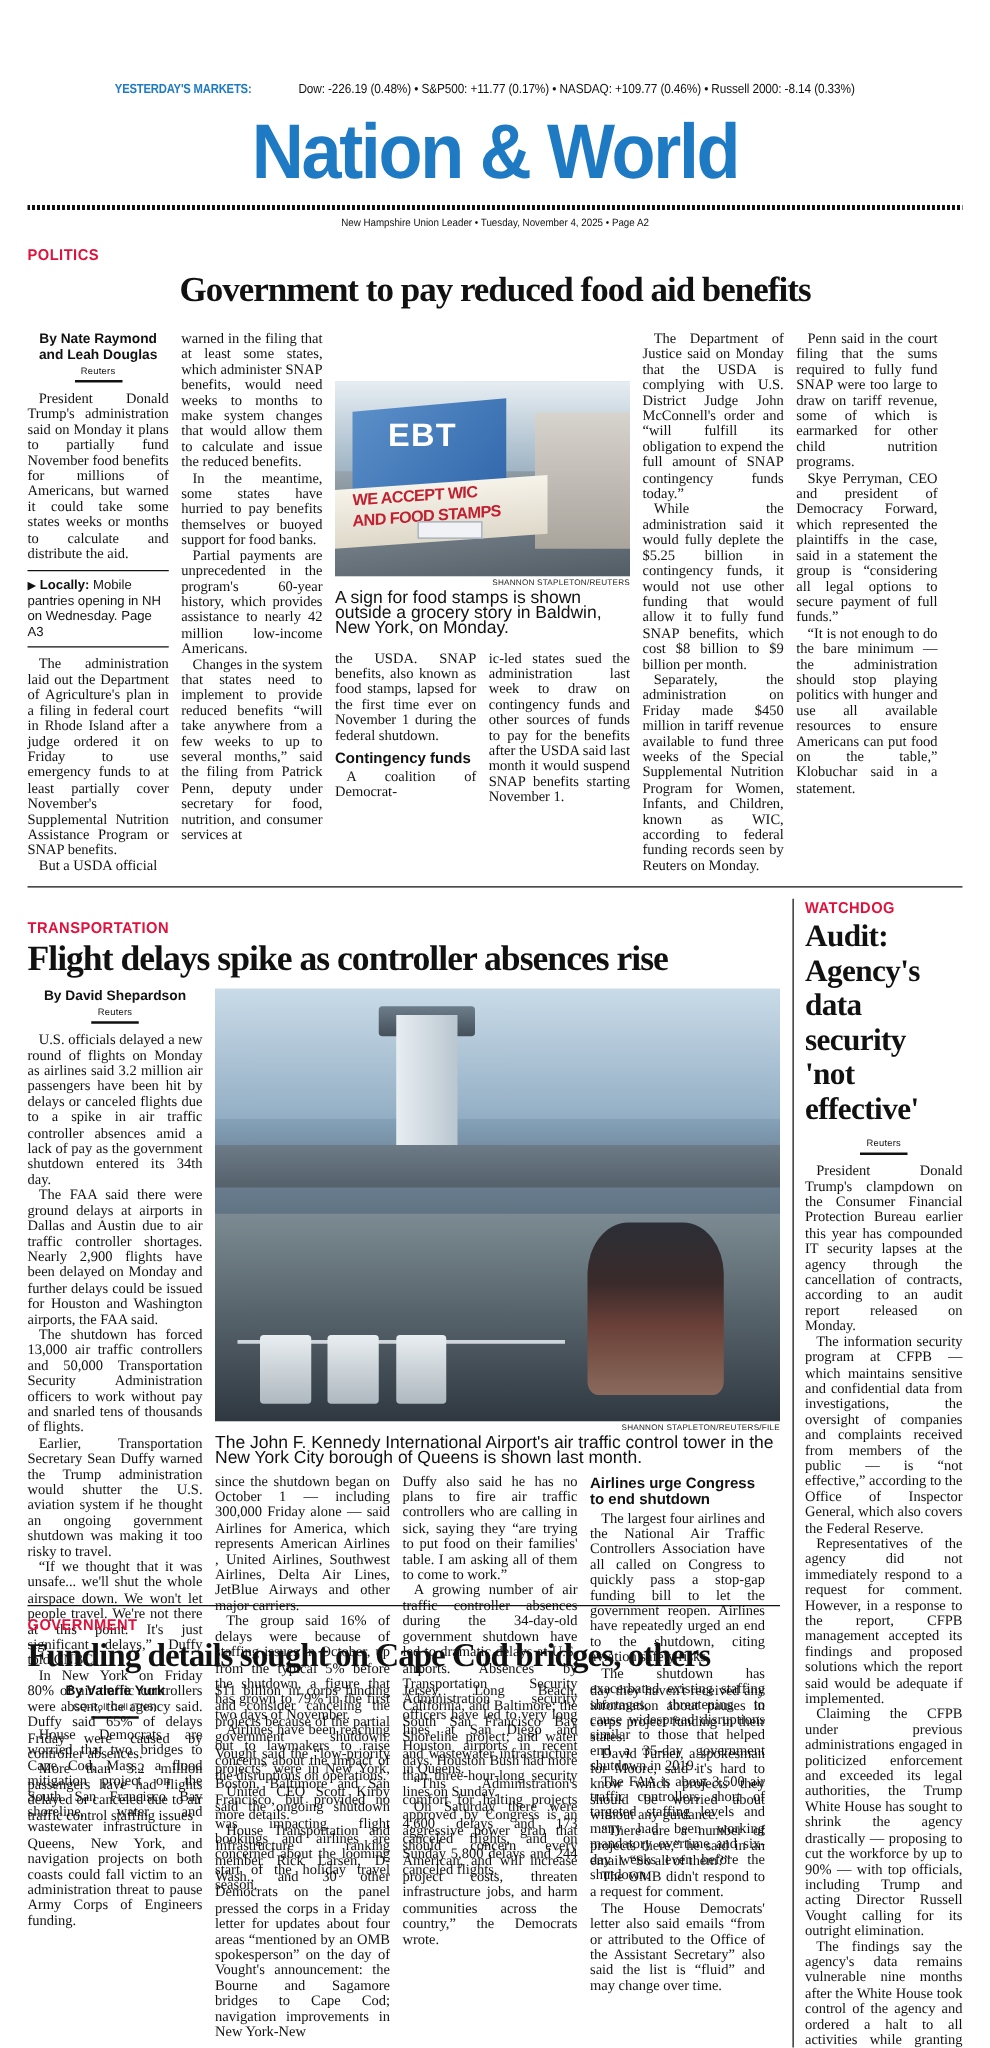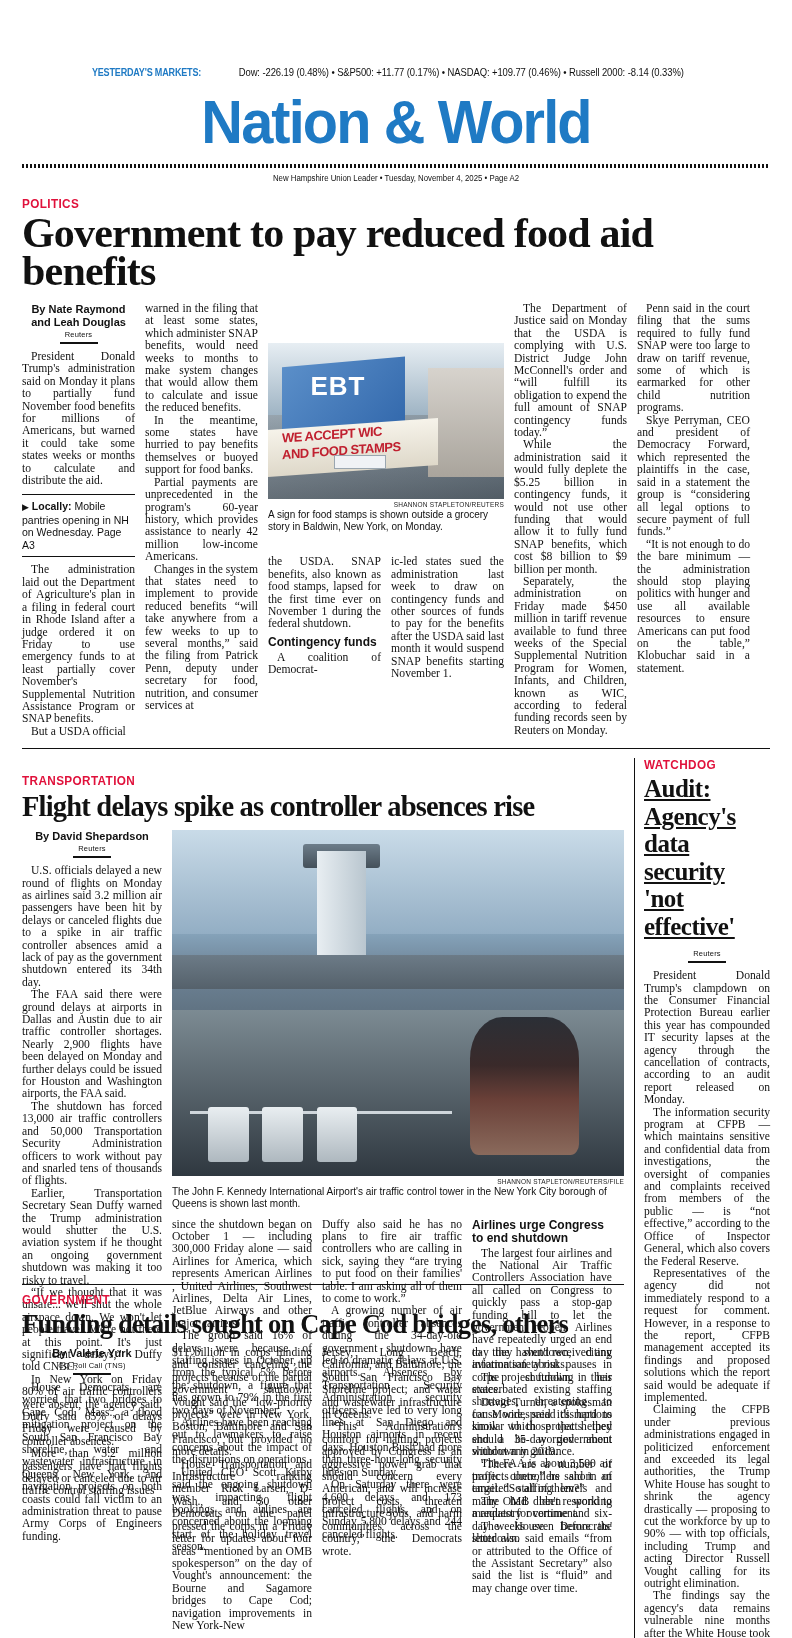--- a/index.html
+++ b/index.html
@@ -133,32 +133,32 @@
   .photo-credit {
     font-family: "Liberation Sans", sans-serif;
     font-size: 6.5px;
     text-align: right;
     letter-spacing: .2px;
     color:#222;
     margin-top: 2px;
   }
   .caption {
     font-family: "Liberation Sans", sans-serif;
-    font-size: 10px;
+    font-size: 14px;
     line-height: 12.2px;
     color:#111;
     margin-top: 1px;
   }
   .colrule { border-left: 1px solid #111; }
   .col { }
   .gutter { width: 10px; flex: 0 0 10px; }
 
   
   #story1 { margin-top: 14px; }
-  #story1 h1.hed { font-size: 42px; line-height: 38px; }
+  #story1 h1.hed { font-size: 28px; line-height: 38px; text-align: center; }
   #s1-body { margin-top: 9px; display:flex; }
   .c1 { width: 113px; }
   .photo1 {
     width: 100%; height: 156px;
     background:
       linear-gradient(160deg, rgba(255,255,255,.25), rgba(0,0,0,.12)),
       linear-gradient(to bottom, #cfd8de 0%, #b6c3cd 22%, #8fa0ad 40%, #7d8d99 55%, #6c7a86 75%, #5d6973 100%);
       position: relative; overflow:hidden;margin-top:44px;
   }
   .photo1 .sky { position:absolute; left:0; top:0; width:100%; height:46%;
@@ -198,21 +198,21 @@
     border-radius: 30% 30% 8% 8%;}
   .photo2 .rail {position:absolute; left:4%; bottom:18%; width:58%; height:3px; background:#cfd6db;}
   .photo2 .bottlea {position:absolute; left:8%; bottom:4%; width:9%; height:16%;
     background:linear-gradient(to bottom,#e9eef1,#aeb8bf); border-radius:3px;}
   .photo2 .bottleb {position:absolute; left:20%; bottom:4%; width:9%; height:16%;
     background:linear-gradient(to bottom,#e9eef1,#aeb8bf); border-radius:3px;}
   .photo2 .bottlec {position:absolute; left:32%; bottom:4%; width:9%; height:16%;
     background:linear-gradient(to bottom,#e9eef1,#aeb8bf); border-radius:3px;}
 
   
-  #story3 h1.hed { font-size: 25px; line-height: 27.5px; letter-spacing:-0.5px;text-decoration:underline; }
+  #story3 h1.hed { font-size: 25px; line-height: 27.5px; letter-spacing:-0.5px; }
   
   #story5 h1.hed { font-size: 26.5px; line-height: 29px; }
 
   .sep { border-top: 1px solid #111; }
 </style>
 </head>
 <body>
 
 <div class="page">
 
@@ -263,21 +263,21 @@
           <div class="sign"></div>
           <div class="ebt">EBT</div>
           <div class="band"></div>
           <div class="txt1">WE ACCEPT WIC</div>
           <div class="txt2">AND FOOD STAMPS</div>
           <div class="card"></div>
         </div>
         <div class="photo-credit">SHANNON STAPLETON/REUTERS</div>
         <div class="caption">A sign for food stamps is shown outside a grocery story in Baldwin, New York, on Monday.</div>
 
-        <div style="display:flex;margin-top:23px;">
+        <div style="display:flex;margin-top:13px;">
           <div style="width:113px;">
             <p class="bt" style="text-indent:0;">the USDA. SNAP benefits, also known as food stamps, lapsed for the first time ever on November 1 during the federal shutdown.</p>
             <div class="subhed">Contingency funds</div>
             <p class="bt">A coalition of Democrat-</p>
           </div>
           <div class="gutter"></div>
           <div style="width:113px;">
             <p class="bt" style="text-indent:0;">ic-led states sued the administration last week to draw on contingency funds and other sources of funds to pay for the benefits after the USDA said last month it would suspend SNAP benefits starting November 1.</p>
           </div>
         </div>

